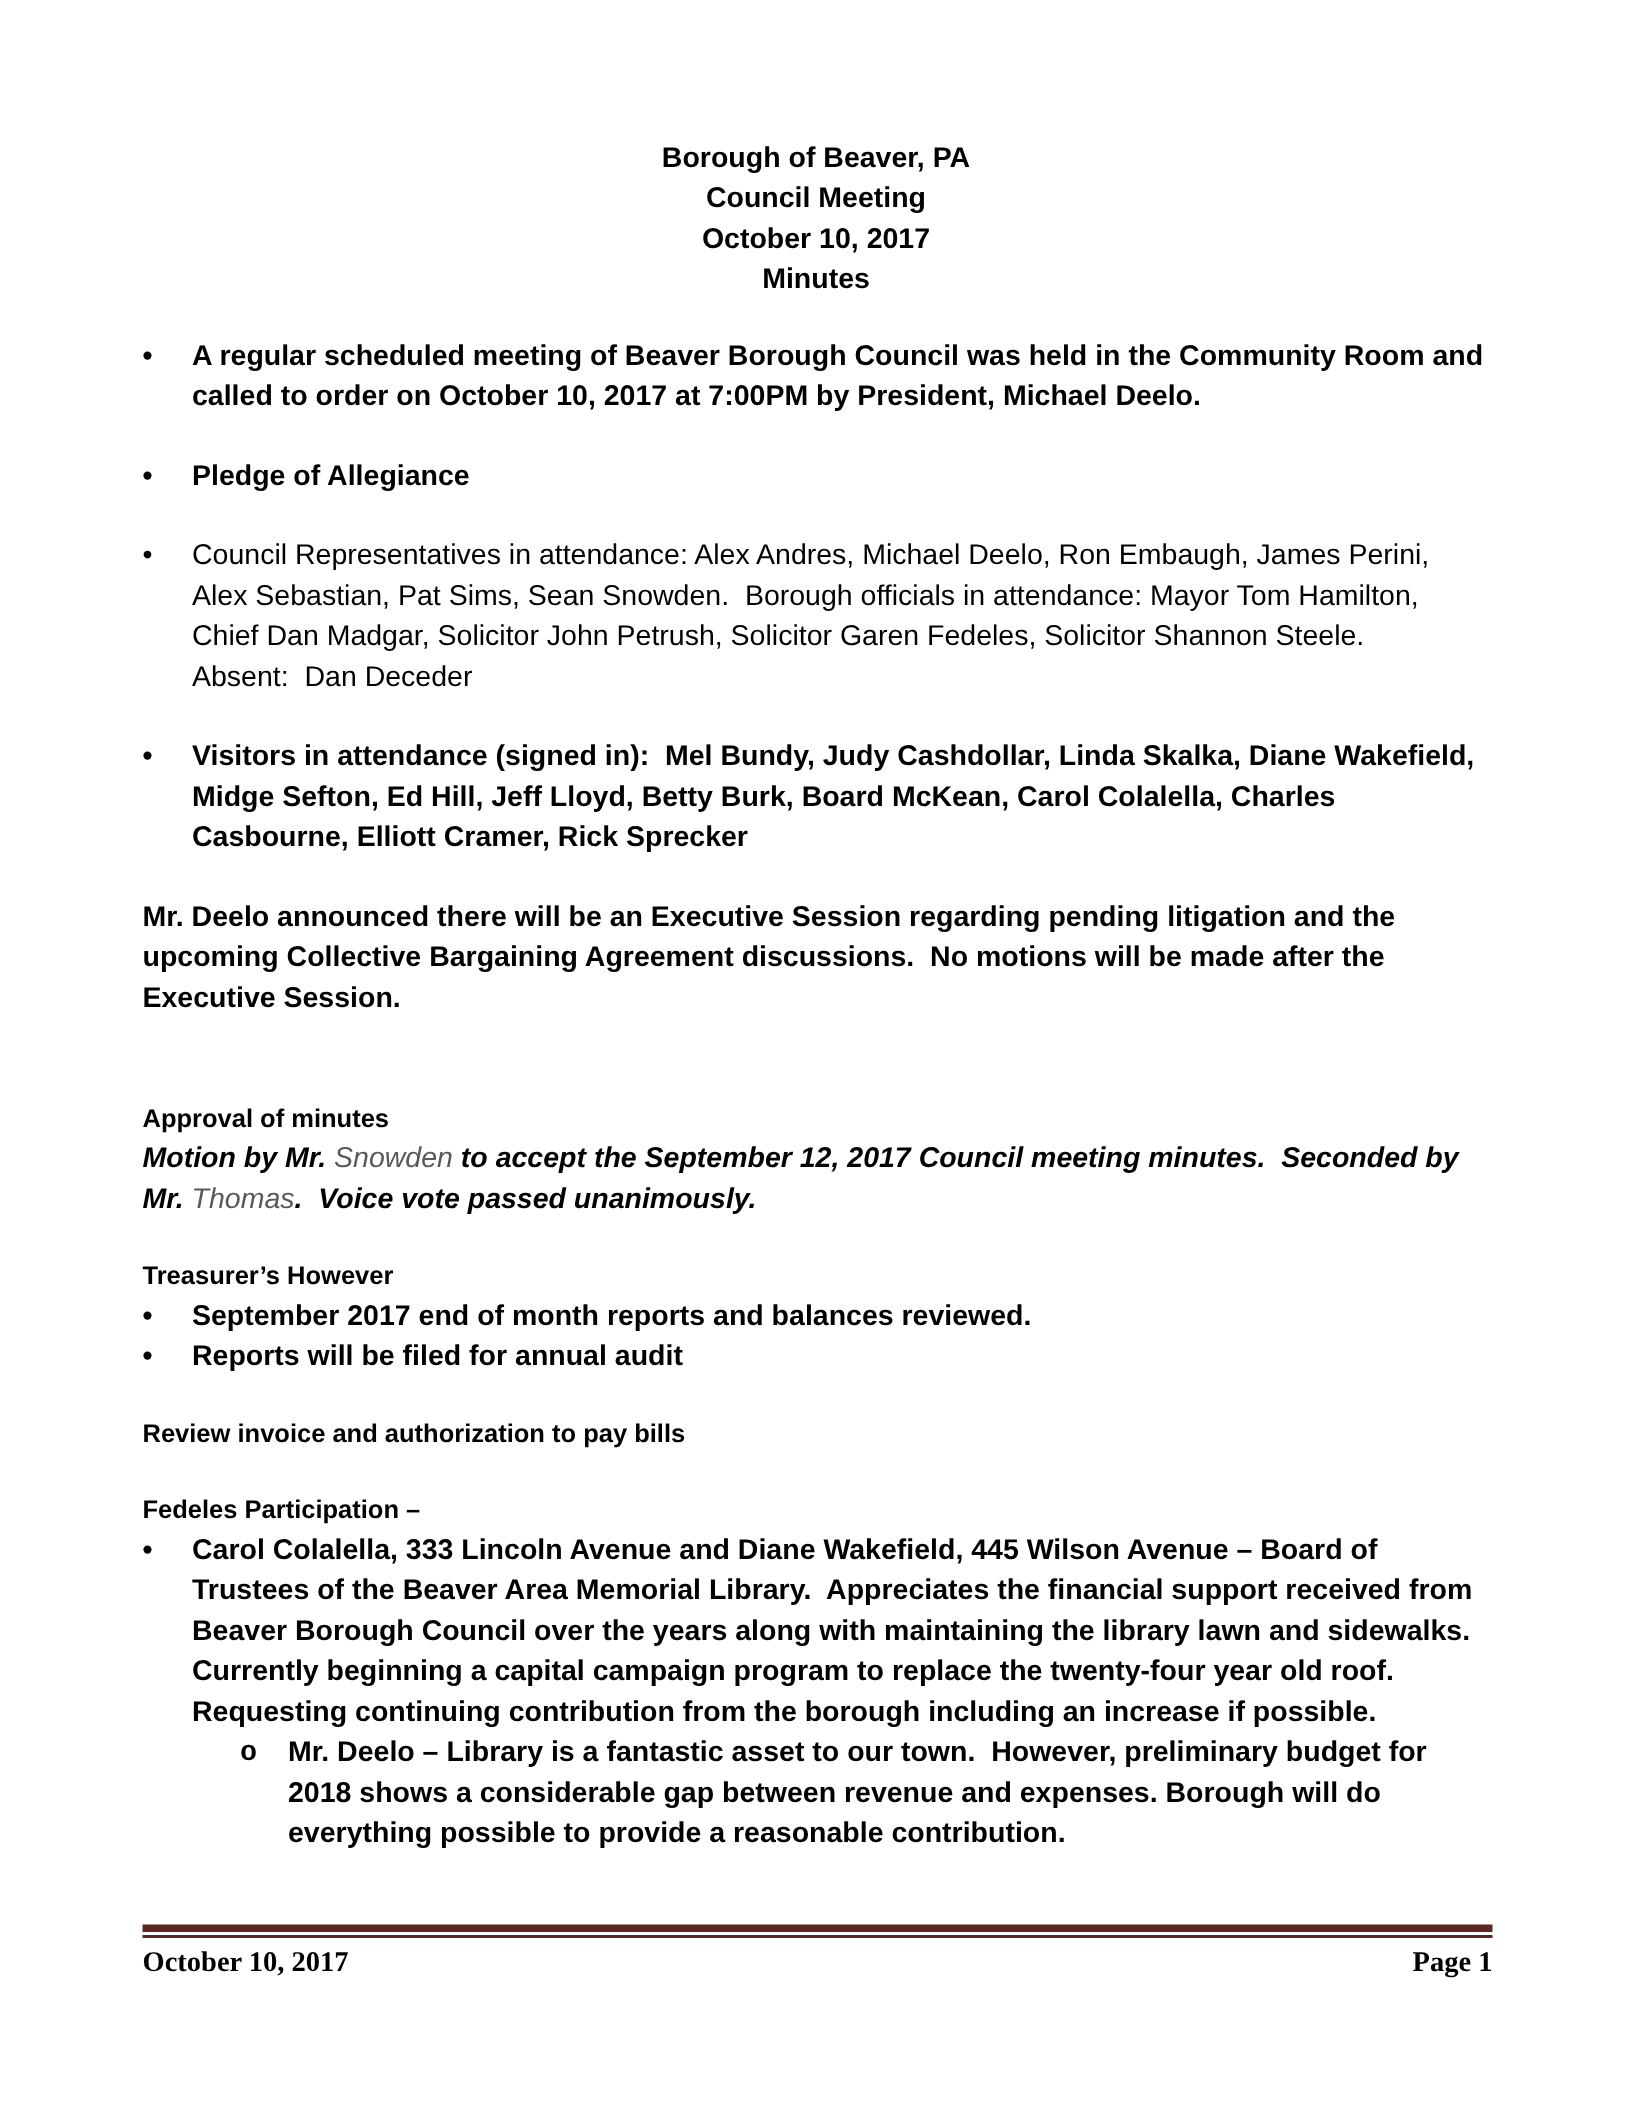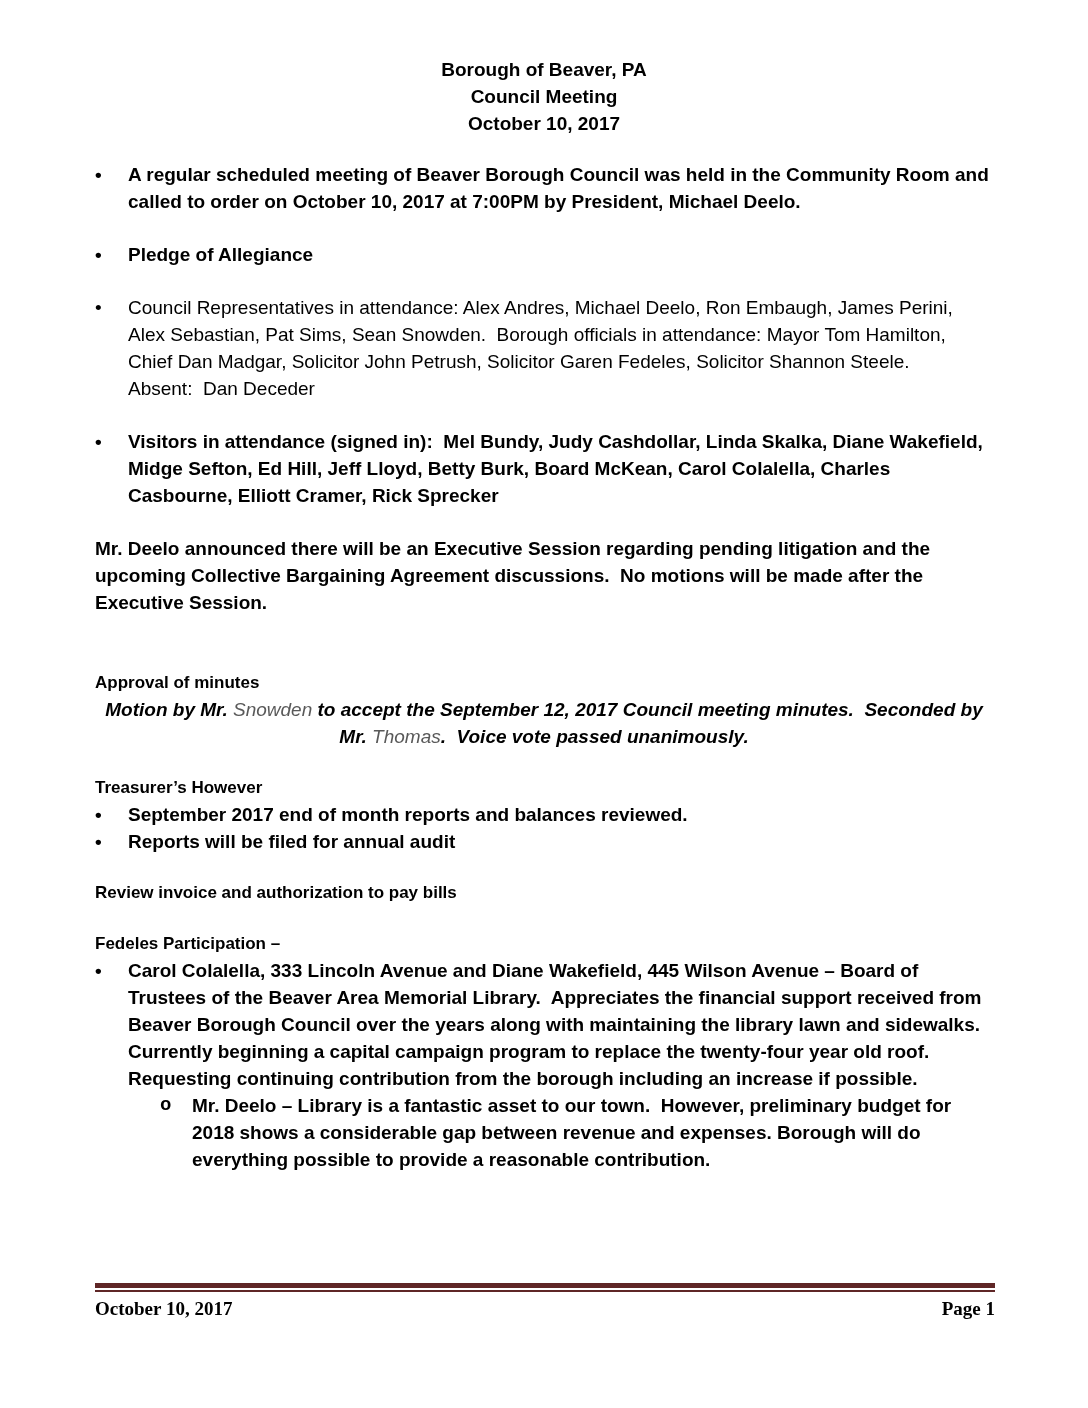--- a/index.html
+++ b/index.html
@@ -5,21 +5,21 @@
   html, body { margin: 0; padding: 0; }
   body {
     width: 1088px;
     height: 1408px;
     background: #ffffff;
     color: #000000;
     font-family: "Liberation Sans", sans-serif;
     position: relative;
     overflow: hidden;
   }
-  .page { padding: 56px 95px 0 95px; }
+  .page { padding: 92px 95px 0 95px; }
 
   .title-block {
     text-align: center;
     font-weight: bold;
     font-size: 19px;
     line-height: 27px;
     margin-bottom: 24px;
   }
 
   .bullet-list { list-style: none; margin: 0; padding: 0; }
@@ -54,21 +54,20 @@
     font-weight: bold;
     margin: 0;
   }
   .motion {
     font-size: 19px;
     line-height: 27px;
     font-weight: bold;
     font-style: italic;
     margin: 0;
     white-space: pre-wrap;
-    text-align: center;
   }
   .motion .muted { color: var(--muted-name, #595959); font-weight: normal; }
 
   .footer { position: absolute; left: 95px; right: 93px; top: 1283px; }
   .rule-thick { height: 5px; background: var(--rule-color, #5f2626); }
   .rule-thin { height: 2px; background: var(--rule-color, #5f2626); margin-top: 2px; }
   .footer-row {
     display: flex;
     justify-content: space-between;
     font-family: "Liberation Serif", serif;
@@ -80,20 +79,21 @@
 </style>
 </head>
 <body>
 
 <div class="page">
 
   <header class="title-block">
     <div>Borough of Beaver, PA</div>
     <div>Council Meeting</div>
     <div>October 10, 2017</div>
+    <div>Minutes</div>
   </header>
 
   <ul class="bullet-list intro">
     <li class="b-item bold">
       <span class="marker">•</span>
       <span class="btext">A regular scheduled meeting of Beaver Borough Council was held in the Community Room and called to order on October 10, 2017 at 7:00PM by President, Michael Deelo.</span>
     </li>
     <li class="b-item bold">
       <span class="marker">•</span>
       <span class="btext">Pledge of Allegiance</span>

